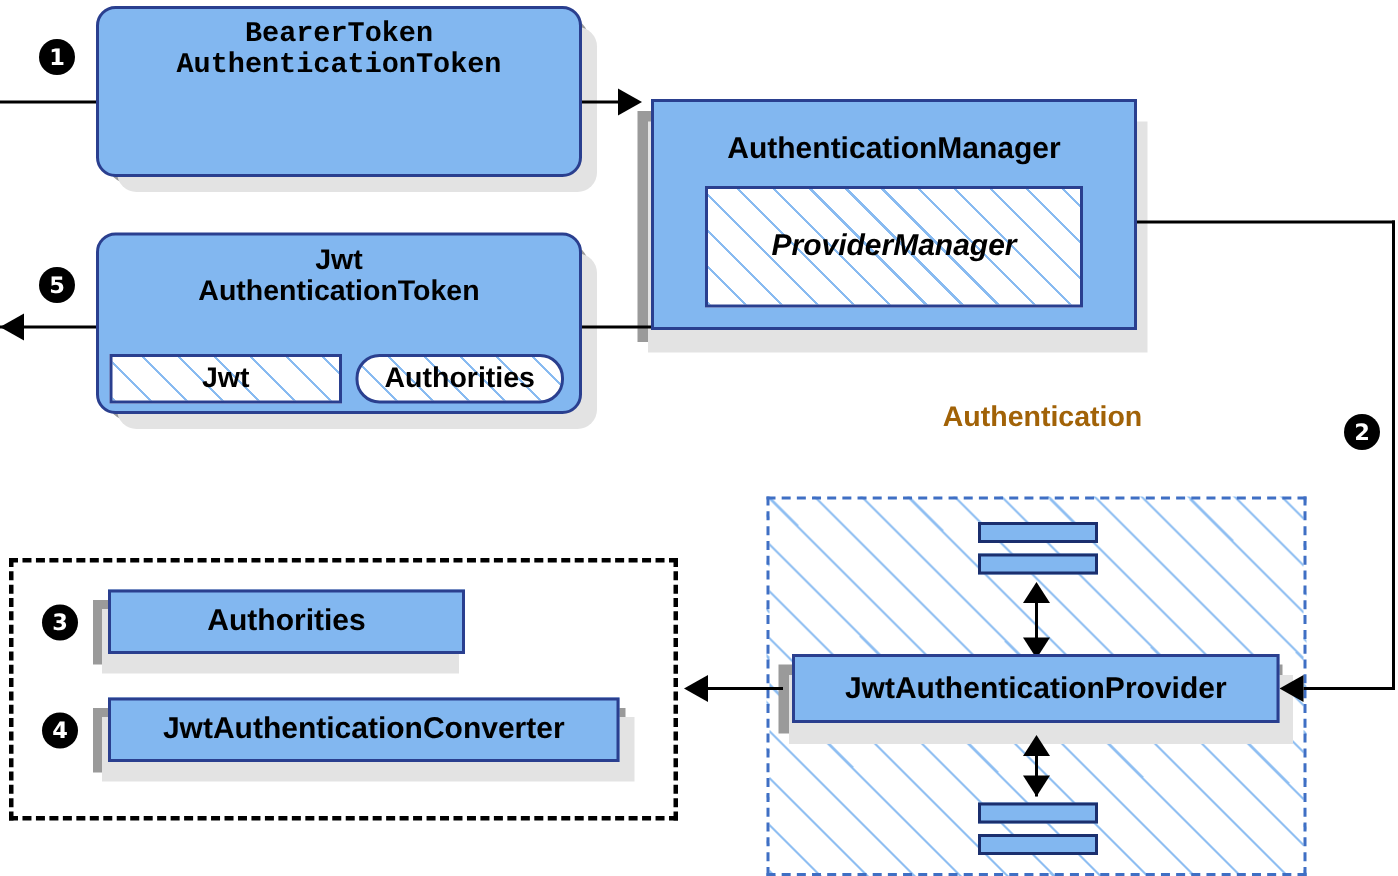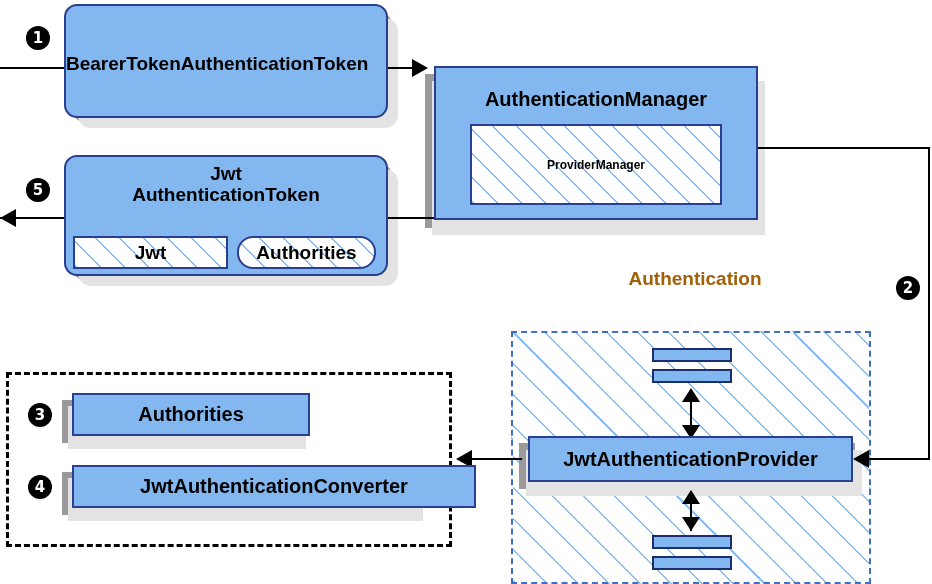--- a/index.html
+++ b/index.html
@@ -170,21 +170,21 @@
   <div class="hline" style="left:758px; top:147px; width:172px;"></div>
   <div class="vline" style="left:928px; top:147px; height:312px;"></div>
   <div class="hline" style="left:869px; top:458px; width:61px;"></div>
   <div class="arrow arrow-left" style="left:853px; top:450px;"></div>
 
   <div class="hline" style="left:470px; top:458px; width:52px;"></div>
   <div class="arrow arrow-left" style="left:456px; top:450px;"></div>
 
   <div class="shadow dark rounded-sh" style="left:72px; top:12px; width:320px; height:110px;"></div>
   <div class="shadow light rounded-sh" style="left:78px; top:18px; width:320px; height:110px;"></div>
-  <div class="node rounded" style="left:64px; top:4px; width:324px; height:114px; flex-direction:row; justify-content:flex-start; padding-top:6px; font-size:19px;">
+  <div class="node rounded" style="left:64px; top:4px; width:324px; height:114px; flex-direction:column; justify-content:flex-start; padding-top:6px; font-size:19px;font-family:Liberation Mono, monospace;">
     <span>BearerToken</span>
     <span>AuthenticationToken</span>
   </div>
 
   <div class="badge" style="left:26px; top:26px;">1</div>
 
   <div class="shadow dark rounded-sh" style="left:72px; top:163px; width:320px; height:117px;"></div>
   <div class="shadow light rounded-sh" style="left:78px; top:169px; width:320px; height:117px;"></div>
   <div class="node rounded" style="left:64px; top:155px; width:324px; height:121px; flex-direction:column; justify-content:flex-start; padding-top:6px; font-size:19px;">
     <span>Jwt</span>
@@ -197,21 +197,21 @@
     <span>Authorities</span>
   </div>
 
   <div class="badge" style="left:26px; top:178px;">5</div>
 
   <div class="shadow dark" style="left:425px; top:74px; width:333px; height:154px;"></div>
   <div class="shadow light" style="left:432px; top:81px; width:333px; height:154px;"></div>
   <div class="node" style="left:434px; top:66px; width:324px; height:154px; flex-direction:column; justify-content:flex-start; padding-top:20px; font-size:20px;">
     <span>AuthenticationManager</span>
   </div>
-  <div class="hatch" style="left:470px; top:124px; width:252px; height:81px; font-size:12px;">
+  <div class="hatch" style="left:470px; top:124px; width:252px; height:81px; font-size:20px;font-style:italic;">
     <span>ProviderManager</span>
   </div>
 
   <div class="badge" style="left:896px; top:276px;">2</div>
 
   <div class="caption" style="left:570px; top:268px; width:250px; font-size:19px;">
     <div>Authentication</div>
   </div>
 
   <div class="dashed-region dashed-blue" style="left:511px; top:331px; width:360px; height:253px;"></div>
@@ -240,18 +240,18 @@
 
   <div class="shadow dark" style="left:62px; top:400px; width:238px; height:43px;"></div>
   <div class="shadow light" style="left:68px; top:406px; width:238px; height:43px;"></div>
   <div class="node" style="left:72px; top:393px; width:238px; height:43px; font-size:20px;">
     <span>Authorities</span>
   </div>
   <div class="badge" style="left:28px; top:403px;">3</div>
 
   <div class="shadow dark" style="left:62px; top:472px; width:355px; height:43px;"></div>
   <div class="shadow light" style="left:68px; top:478px; width:355px; height:43px;"></div>
-  <div class="node" style="left:72px; top:465px; width:404px; height:43px; font-size:20px;">
+  <div class="node" style="left:72px; top:465px; width:341px; height:43px; font-size:20px;">
     <span>JwtAuthenticationConverter</span>
   </div>
   <div class="badge" style="left:28px; top:475px;">4</div>
 
 </div>
 
 </body></html>

